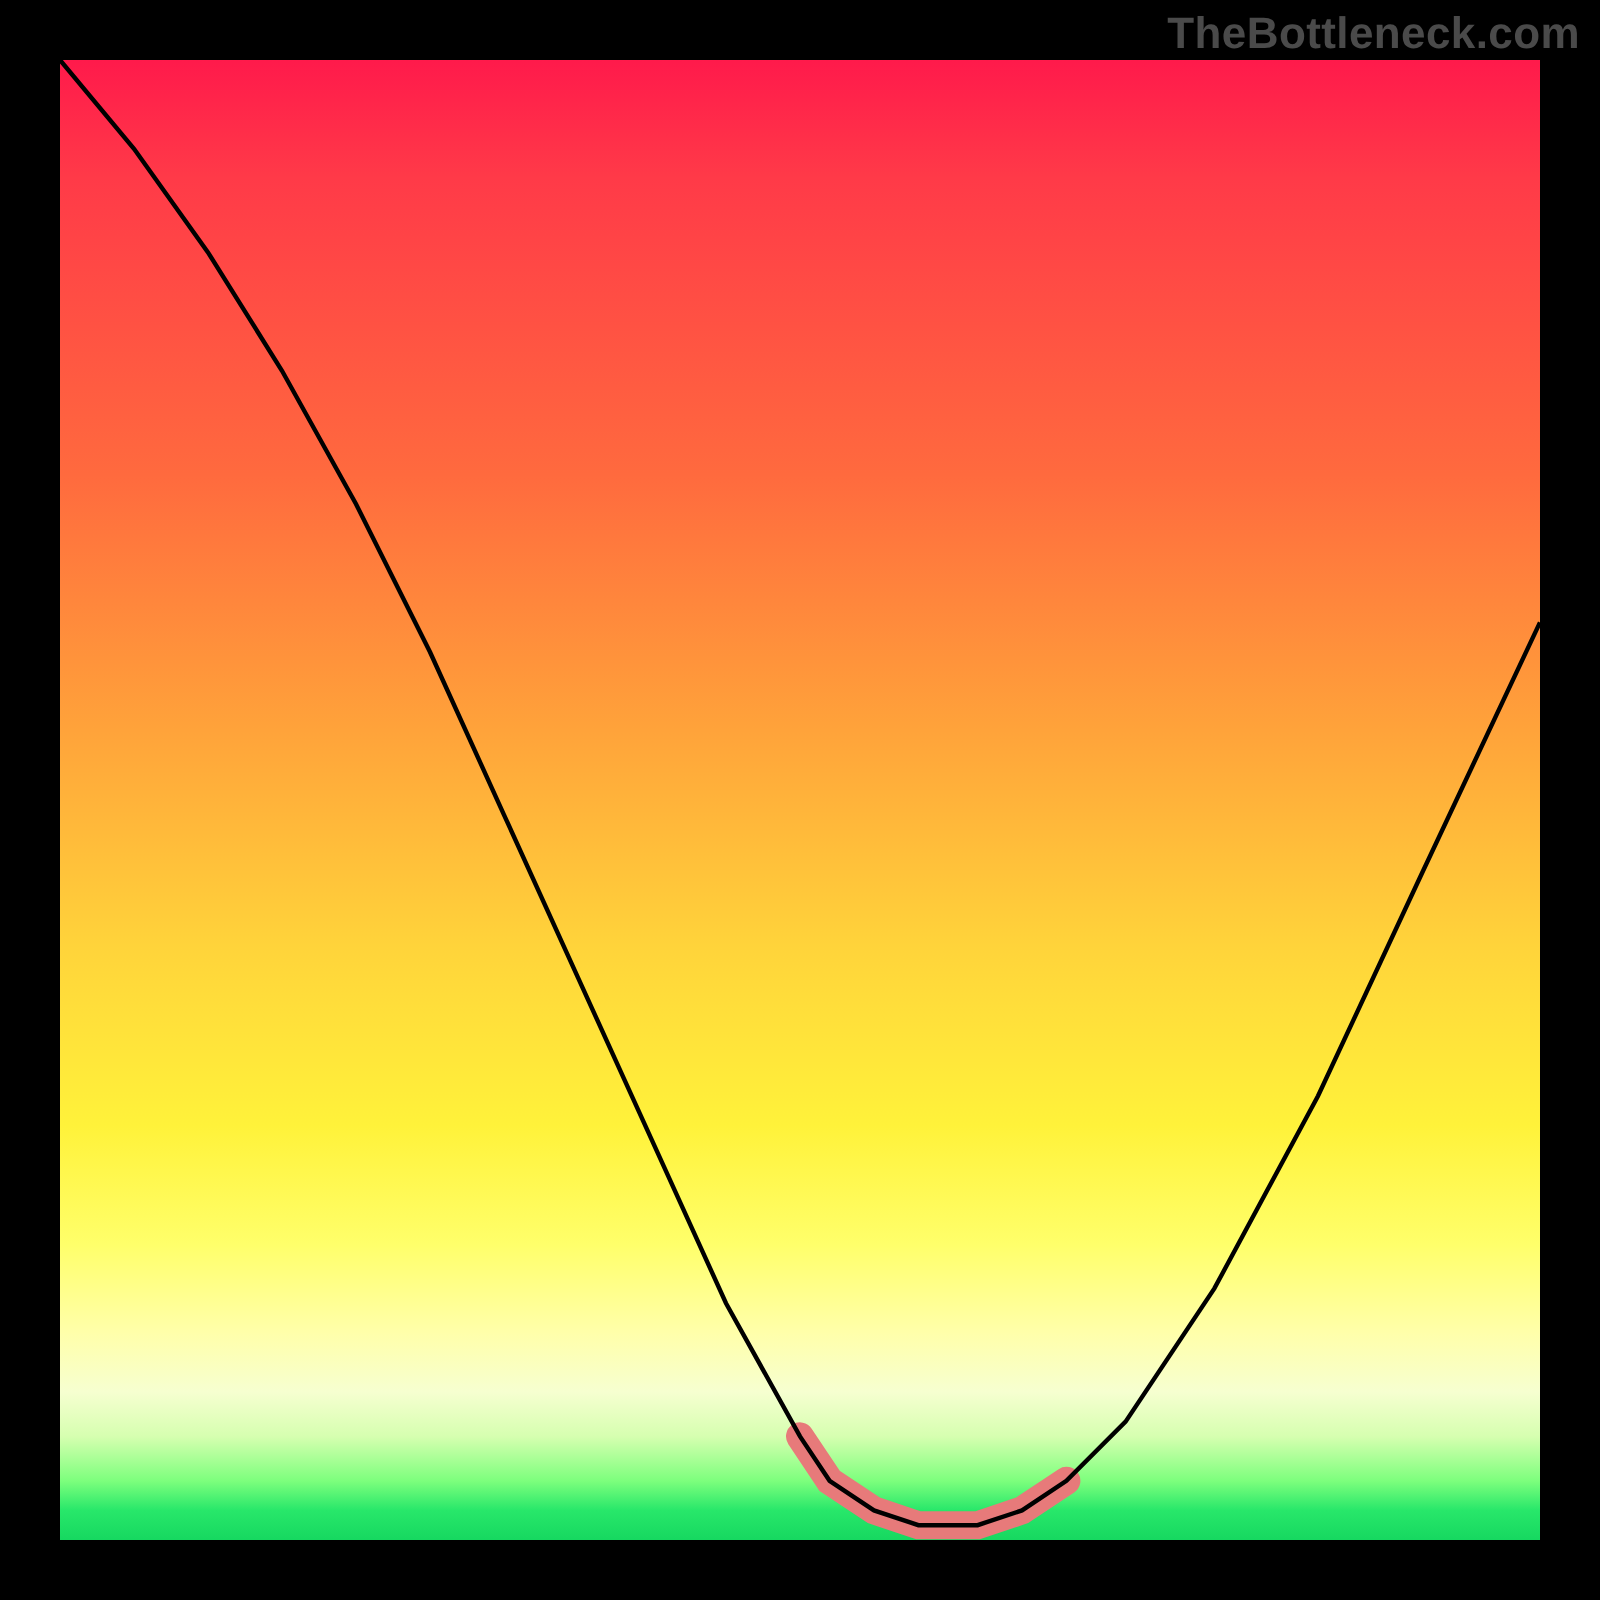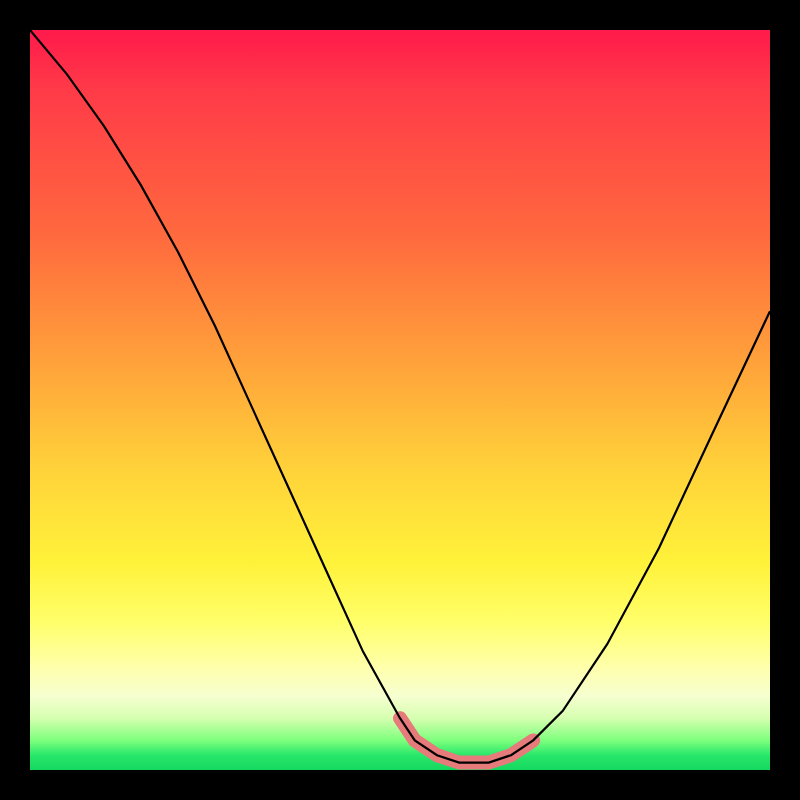--- a/index.html
+++ b/index.html
@@ -73,20 +73,21 @@
     stroke: #000;
     stroke-width: 2.2;
     fill: none;
   }
 </style>
 </head>
 <body>
 
 <div class="stage">
 
+  <div class="watermark">TheBottleneck.com</div>
 
   <div class="plot">
     <div class="gradient"></div>
 
     <svg class="curve" viewBox="0 0 740 740" preserveAspectRatio="none">
       <path id="pink-path" class="pink-segment" d="M370.0 688.2 L384.8 710.4 L407.0 725.2 L429.2 732.6 L458.8 732.6 L481.0 725.2 L503.2 710.4"></path>
       <path id="main-path" class="black-curve" d="M0.0 0.0 L37.0 44.4 L74.0 96.2 L111.0 155.4 L148.0 222.0 L185.0 296.0 L222.0 377.4 L259.0 458.8 L296.0 540.2 L333.0 621.6 L370.0 688.2 L384.8 710.4 L407.0 725.2 L429.2 732.6 L458.8 732.6 L481.0 725.2 L503.2 710.4 L532.8 680.8 L577.2 614.2 L629.0 518.0 L680.8 407.0 L740.0 281.2"></path>
     </svg>
   </div>
 

